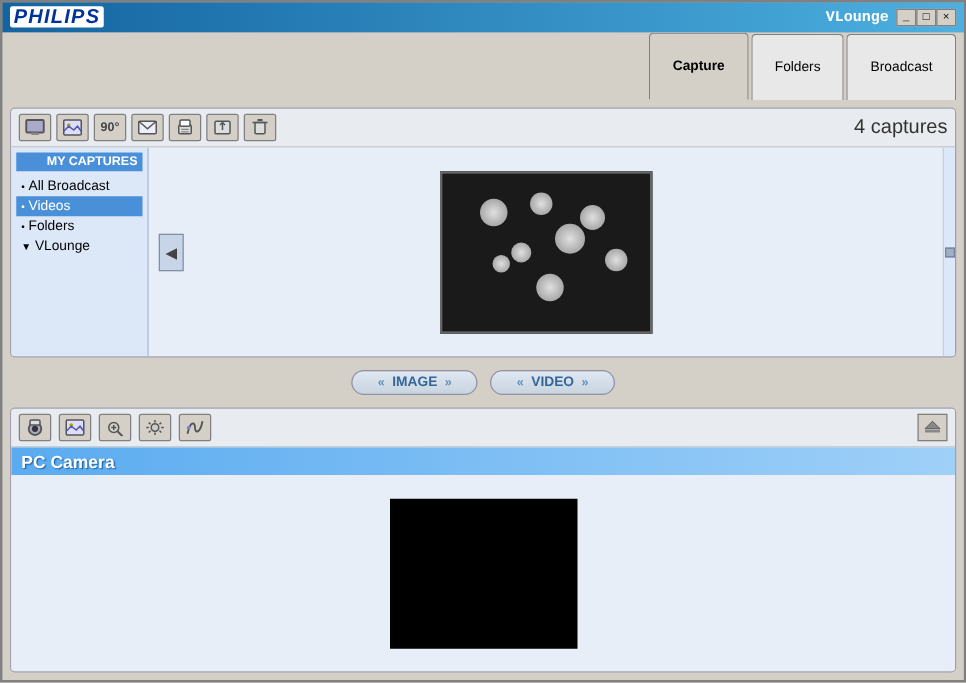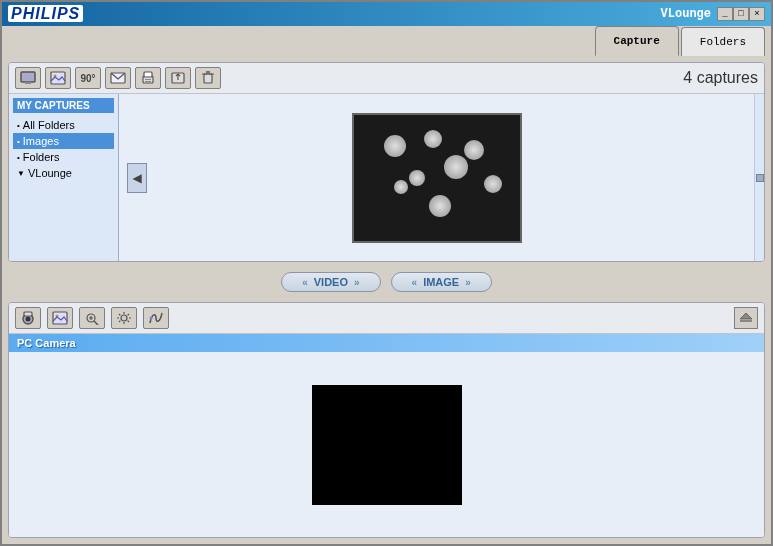--- a/index.html
+++ b/index.html
@@ -78,30 +78,29 @@
       gap: 4px;
       flex-shrink: 0;
     }
     .menu-item {
       padding: 2px 8px;
       font-size: 11px;
       cursor: pointer;
       color: #000;
     }
     .tab {
-      padding: 8px 18px;
+      padding: 20px 18px;
       font-size: 11px;
       cursor: pointer;
       border: 1px solid #808080;
       background: #e8e8e8;
       border-bottom: none;
       margin-right: 2px;
       color: #000;
       border-radius: 4px 4px 0 0;
-      font-family: Liberation Mono, monospace;
     }
     .tab.active {
       background: #d4d0c8;
       font-weight: bold;
       border-bottom: 1px solid #d4d0c8;
       z-index: 1;
     }
 
     
     .content {
@@ -150,20 +149,21 @@
     .captures-count {
       margin-left: auto;
       font-size: 16px;
       color: #333;
     }
 
     .panel-body {
       display: flex;
       flex: 1;
       overflow: hidden;
+      text-align: right;
     }
 
     
     .sidebar {
       width: 110px;
       background: #dce8f8;
       border-right: 1px solid #a0b0c8;
       padding: 4px;
       flex-shrink: 0;
     }
@@ -295,21 +295,21 @@
       padding: 4px 6px;
       display: flex;
       align-items: center;
       gap: 6px;
       flex-shrink: 0;
     }
 
     .camera-title-bar {
       background: linear-gradient(to right, #5aabf0, #9fd0f8);
       padding: 3px 8px;
-      font-size: 11px;
+      font-size: 14px;
       font-weight: bold;
       color: #fff;
       text-shadow: 1px 1px 1px #2060a0;
       flex-shrink: 0;
     }
 
     .camera-body {
       flex: 1;
       display: flex;
       align-items: center;
@@ -352,20 +352,21 @@
       <div class="titlebar-btn">×</div>
     </div>
   </div>
 
   <div style="display:flex; align-items:flex-end; background:#d4d0c8; flex-shrink:0;">
 
 
     <div style="display:flex; align-items:flex-end; padding-bottom:0; margin-left:auto; padding-right:4px;">
       <div class="tab active">Capture</div>
       <div class="tab">Folders</div>
+      <div class="tab">Broadcast</div>
     </div>
   </div>
 
   <div class="content">
 
     <div class="panel" style="height:200px; flex-shrink:0;">
 
       <div class="panel-toolbar">
         <div class="toolbar-btn">
           <svg width="16" height="14" viewBox="0 0 16 14" fill="none">
@@ -411,25 +412,25 @@
         </div>
         <div class="captures-count">4 captures</div>
       </div>
 
       <div class="panel-body">
 
         <div class="sidebar">
           <div class="sidebar-title">MY CAPTURES</div>
           <div class="sidebar-item">
             <span class="sidebar-bullet">•</span>
-            <span>All Folders</span>
+            <span>All Broadcast</span>
           </div>
           <div class="sidebar-item active">
             <span class="sidebar-bullet">•</span>
-            <span>Images</span>
+            <span>Videos</span>
           </div>
           <div class="sidebar-item">
             <span class="sidebar-bullet">•</span>
             <span>Folders</span>
           </div>
           <div class="sidebar-item">
             <span class="sidebar-arrow">▼</span>
             <span>VLounge</span>
           </div>
         </div>
@@ -451,22 +452,22 @@
           </div>
         </div>
 
         <div style="width:10px; background:#dce8f8; border-left:1px solid #c0c8d8; display:flex; flex-direction:column; align-items:center; justify-content:center;">
           <div style="width:8px; height:8px; background:#a0b0c0; border:1px solid #7080a0; cursor:pointer;"></div>
         </div>
       </div>
     </div>
 
     <div class="divider-row">
+      <div class="divider-btn">IMAGE</div>
       <div class="divider-btn">VIDEO</div>
-      <div class="divider-btn">IMAGE</div>
     </div>
 
     <div class="camera-panel">
 
       <div class="camera-toolbar">
         <div class="toolbar-btn">
           <svg width="18" height="16" viewBox="0 0 18 16" fill="none">
             <circle cx="9" cy="9" r="5" stroke="#555" stroke-width="1.5" fill="#aab"></circle>
             <circle cx="9" cy="9" r="2.5" fill="#334"></circle>
             <rect x="5" y="2" width="8" height="4" rx="1" stroke="#555" stroke-width="1.2" fill="#ddd"></rect>

